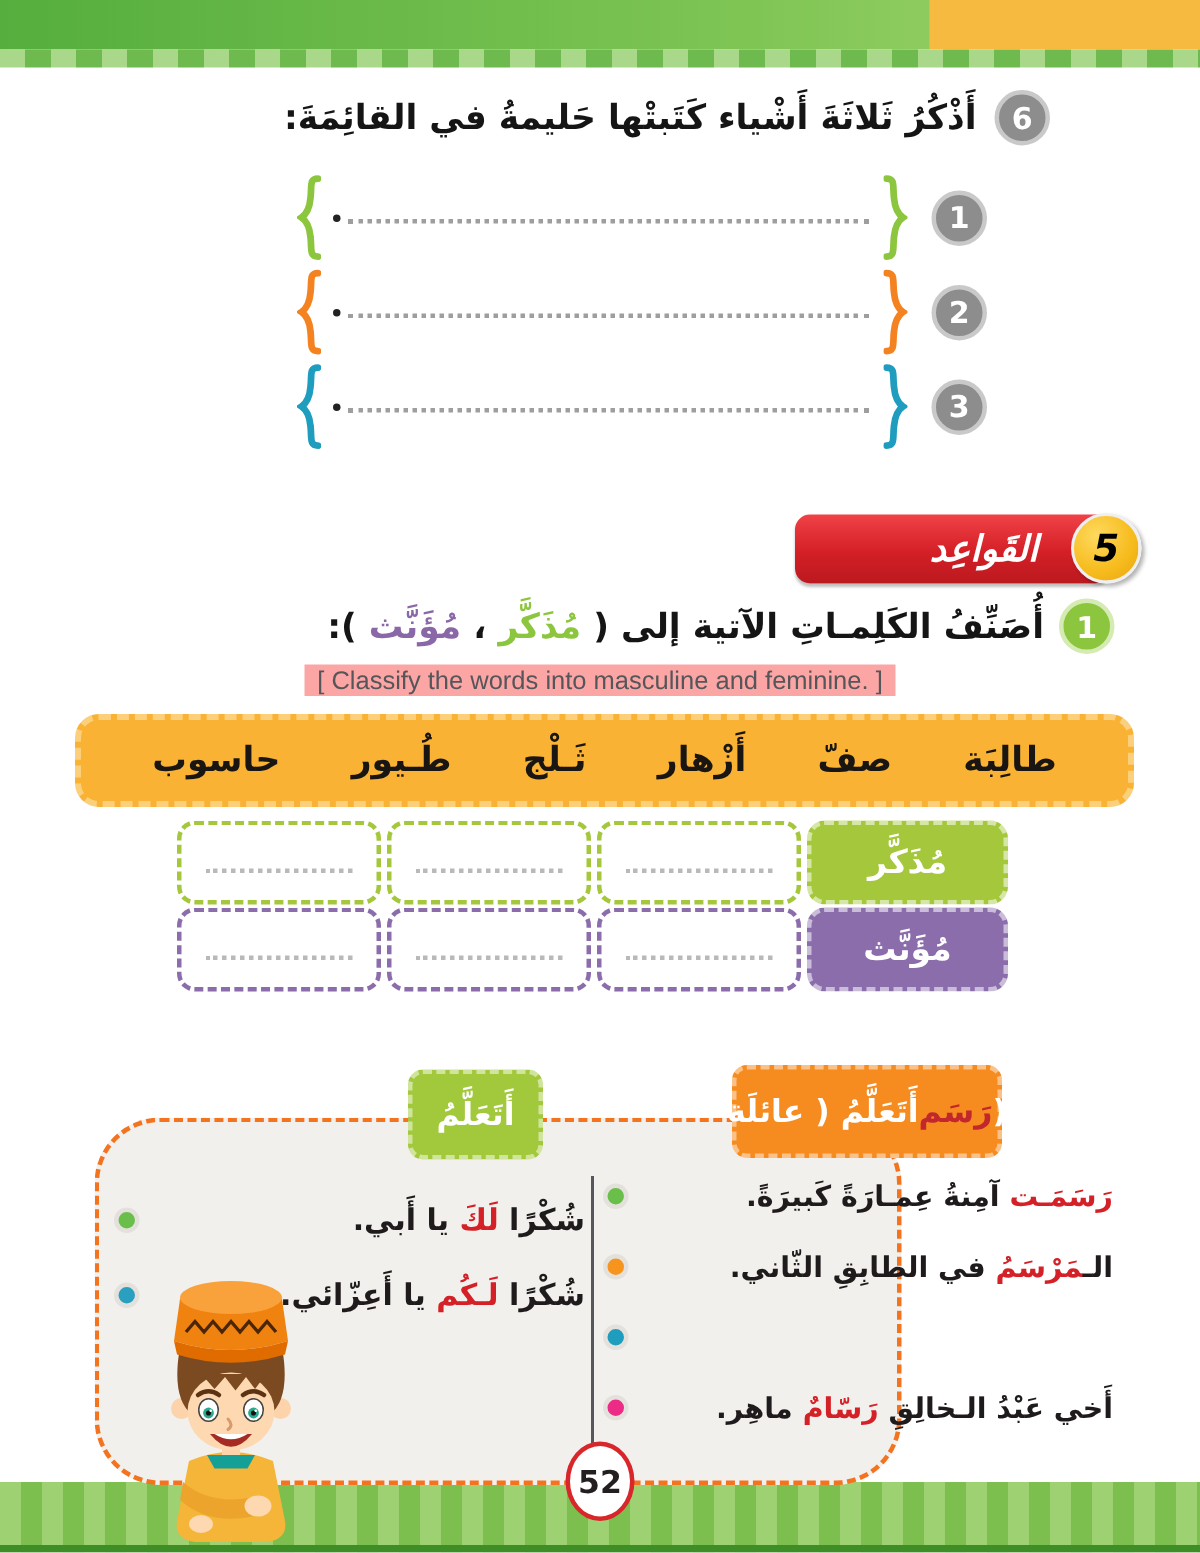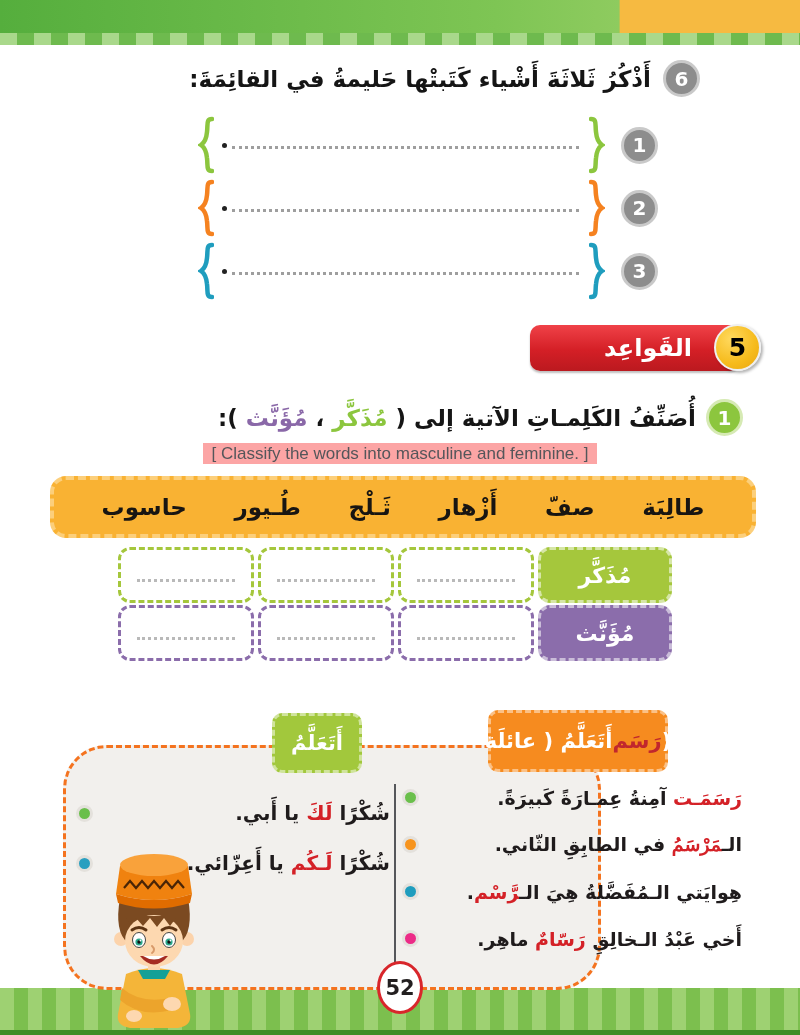--- a/index.html
+++ b/index.html
@@ -23,22 +23,22 @@
   .answers{top:116px;left:198px;width:460px;}
   .ans-row{display:flex;align-items:stretch;height:58px;margin-bottom:5px;}
   .brace{width:16px;height:58px;flex:0 0 16px;}
   .brace path{fill:none;stroke-width:4.5;stroke-linecap:round;}
   .ans-line{flex:1;position:relative;margin:0 8px;}
   .dotline{position:absolute;left:10px;right:2px;top:52%;border-bottom:3px dotted #9e9e9e;}
   .start-dot{position:absolute;left:0;top:46%;width:5px;height:5px;background:#222;border-radius:50%;}
   .ans-num{align-self:center;margin-left:16px;}
 
   
-  .grammar{top:325px;left:530px;width:210px;height:46px;border-radius:10px;
-    background:linear-gradient(#f04248,#d41f26 55%,#bb191f);box-shadow:0 2px 2px rgba(0,0,0,.25);}
+  .grammar{top:343px;left:530px;width:210px;height:46px;border-radius:10px;
+    background:linear-gradient(#f04248,#d41f26 55%,#bb191f);box-shadow:0 2px 2px rgba(0,0,0,.25);font-style:italic;}
   .grammar-title{position:absolute;right:48px;top:50%;transform:translateY(-50%);
     color:#fff;font-size:24px;font-weight:bold;}
   .circle5{position:absolute;right:-21px;top:-1px;width:47px;height:47px;border-radius:50%;
     background:radial-gradient(circle at 35% 30%,#ffd95e,#f6bb1c 60%,#e9a511);
     border:2px solid #efefef;box-sizing:border-box;color:#000;font-weight:bold;font-size:25px;
     display:flex;align-items:center;justify-content:center;box-shadow:2px 2px 3px rgba(0,0,0,.3);}
 
   
   .q1{top:399px;right:57px;display:flex;direction:rtl;align-items:center;gap:10px;}
   .badge-green{background:#8cc63e;border-color:#d6eab4;}
@@ -189,25 +189,24 @@
   <div class="abs learn-box">
     <div class="abs divider"></div>
 
     <div class="abs col-family">
       <div class="sentence">
         <span class="bullet" style="background-color: rgb(106, 191, 75);"></span>
         <div class="s-text"><span style="color: rgb(212, 33, 39);">رَسَمَـت</span><span> آمِنةُ عِمـارَةً كَبيرَةً.</span></div>
       </div>
       <div class="sentence">
         <span class="bullet" style="background-color: rgb(247, 148, 29);"></span>
-        <div class="s-text"><span>الـ</span><span style="color: rgb(212, 33, 39); font-family: Liberation Serif, serif;">مَرْسَمُ</span><span> في الطابِقِ الثّاني.</span></div>
+        <div class="s-text"><span>الـ</span><span style="color: rgb(212, 33, 39);">مَرْسَمُ</span><span> في الطابِقِ الثّاني.</span></div>
       </div>
       <div class="sentence">
         <span class="bullet" style="background-color: rgb(31, 157, 190);"></span>
-        <div class="s-text"><span>هِوايَتي الـمُفَضَّلةُ هِيَ الـ</span><span style="color: rgb(212, 33, 39);">رَّسْم</span><span>.</span></div>
       </div>
       <div class="sentence">
         <span class="bullet" style="background-color: rgb(236, 43, 135);"></span>
         <div class="s-text"><span>أَخي عَبْدُ الـخالِقِ </span><span style="color: rgb(212, 33, 39);">رَسّامٌ</span><span> ماهِر.</span></div>
       </div>
     </div>
 
     <div class="abs col-thanks">
       <div class="sentence">
         <span class="bullet" style="background-color: rgb(106, 191, 75);"></span>

